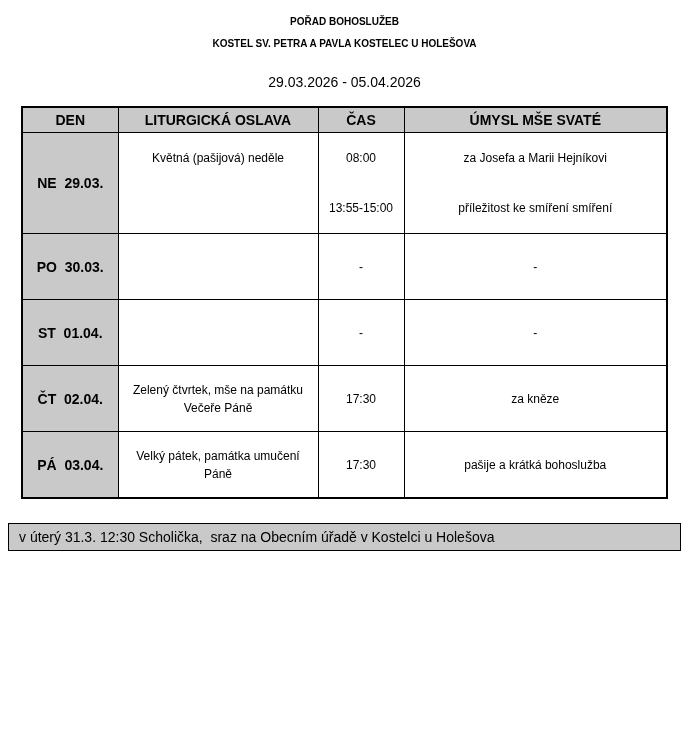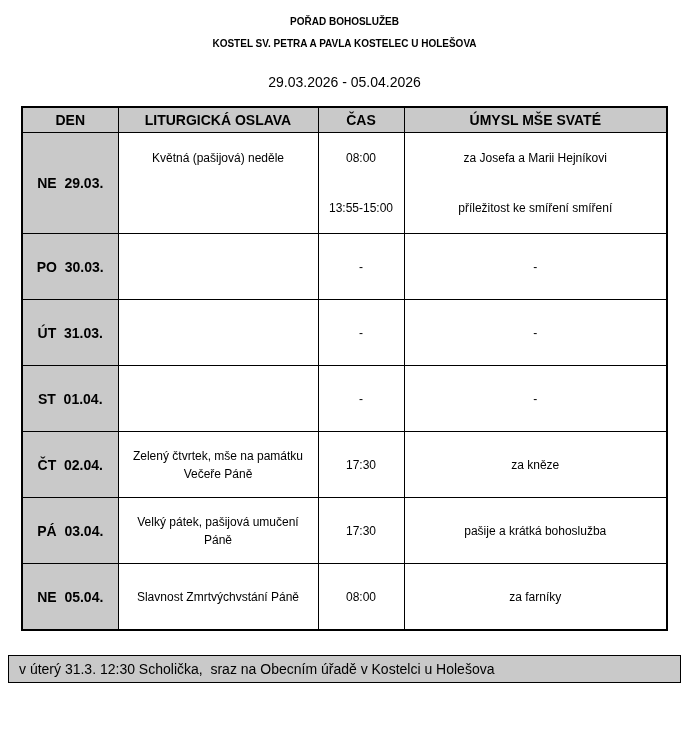--- a/index.html
+++ b/index.html
@@ -78,32 +78,20 @@
             <div class="slice"></div>
           </td>
     <td class="time-cell">
             <div class="slice">-</div>
           </td>
     <td class="intention-cell">
             <div class="slice">-</div>
           </td>
   </tr>
         <tr class="row-normal">
-    <td class="day-cell">ÚT  31.03.</td>
-    <td class="celebration-cell">
-            <div class="slice"></div>
-          </td>
-    <td class="time-cell">
-            <div class="slice">-</div>
-          </td>
-    <td class="intention-cell">
-            <div class="slice">-</div>
-          </td>
-  </tr>
-        <tr class="row-normal">
     <td class="day-cell">ST  01.04.</td>
     <td class="celebration-cell">
             <div class="slice"></div>
           </td>
     <td class="time-cell">
             <div class="slice">-</div>
           </td>
     <td class="intention-cell">
             <div class="slice">-</div>
           </td>
@@ -116,39 +104,27 @@
     <td class="time-cell">
             <div class="slice">17:30</div>
           </td>
     <td class="intention-cell">
             <div class="slice">za kněze</div>
           </td>
   </tr>
         <tr class="row-normal">
     <td class="day-cell">PÁ  03.04.</td>
     <td class="celebration-cell">
-            <div class="slice">Velký pátek, pašijová umučení Páně</div>
+            <div class="slice">Velký pátek, památka umučení Páně</div>
           </td>
     <td class="time-cell">
             <div class="slice">17:30</div>
           </td>
     <td class="intention-cell">
             <div class="slice">pašije a krátká bohoslužba</div>
-          </td>
-  </tr>
-        <tr class="row-normal">
-    <td class="day-cell">NE  05.04.</td>
-    <td class="celebration-cell">
-            <div class="slice">Slavnost Zmrtvýchvstání Páně</div>
-          </td>
-    <td class="time-cell">
-            <div class="slice">08:00</div>
-          </td>
-    <td class="intention-cell">
-            <div class="slice">za farníky</div>
           </td>
   </tr>
       </tbody>
   </table>
 
   <div class="footer-note">v úterý 31.3. 12:30 Scholička,  sraz na Obecním úřadě v Kostelci u Holešova</div>
 
 </div>
 
 </body></html>

